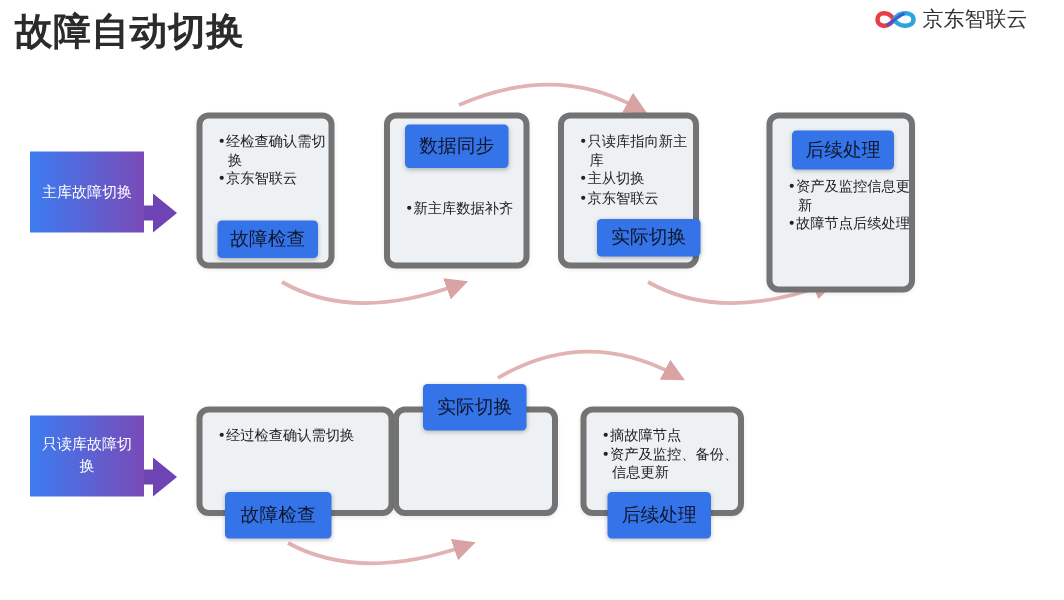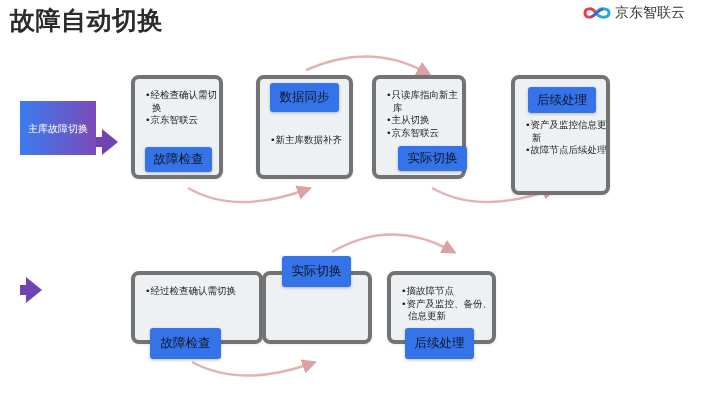--- a/index.html
+++ b/index.html
@@ -83,20 +83,21 @@
 
 <div class="card" style="left:511px; top:75px; width:99px; height:120px;">
   <div class="bullets" style="left:10px; top:40px; width:84px;">
     <div>•<span>资产及监控信息更新</span></div>
     <div>•<span>故障节点后续处理</span></div>
   </div>
 </div>
 <div class="btn" style="left:528px; top:87px; width:68px; height:26px;">后续处理</div>
 
 <div class="src" style="left:20px; top:277px;">
+  <div class="src-box">只读库故障切换</div>
   <div class="src-arrow" style="margin-left:6px;"></div>
 </div>
 
 <div class="card" style="left:131px; top:271px; width:132px; height:73px;">
   <div class="bullets" style="left:10px; top:10px; width:98px;">
     <div>•<span>经过检查确认需切换</span></div>
   </div>
 </div>
 <div class="btn" style="left:150px; top:328px; width:71px; height:31px;">故障检查</div>
 

